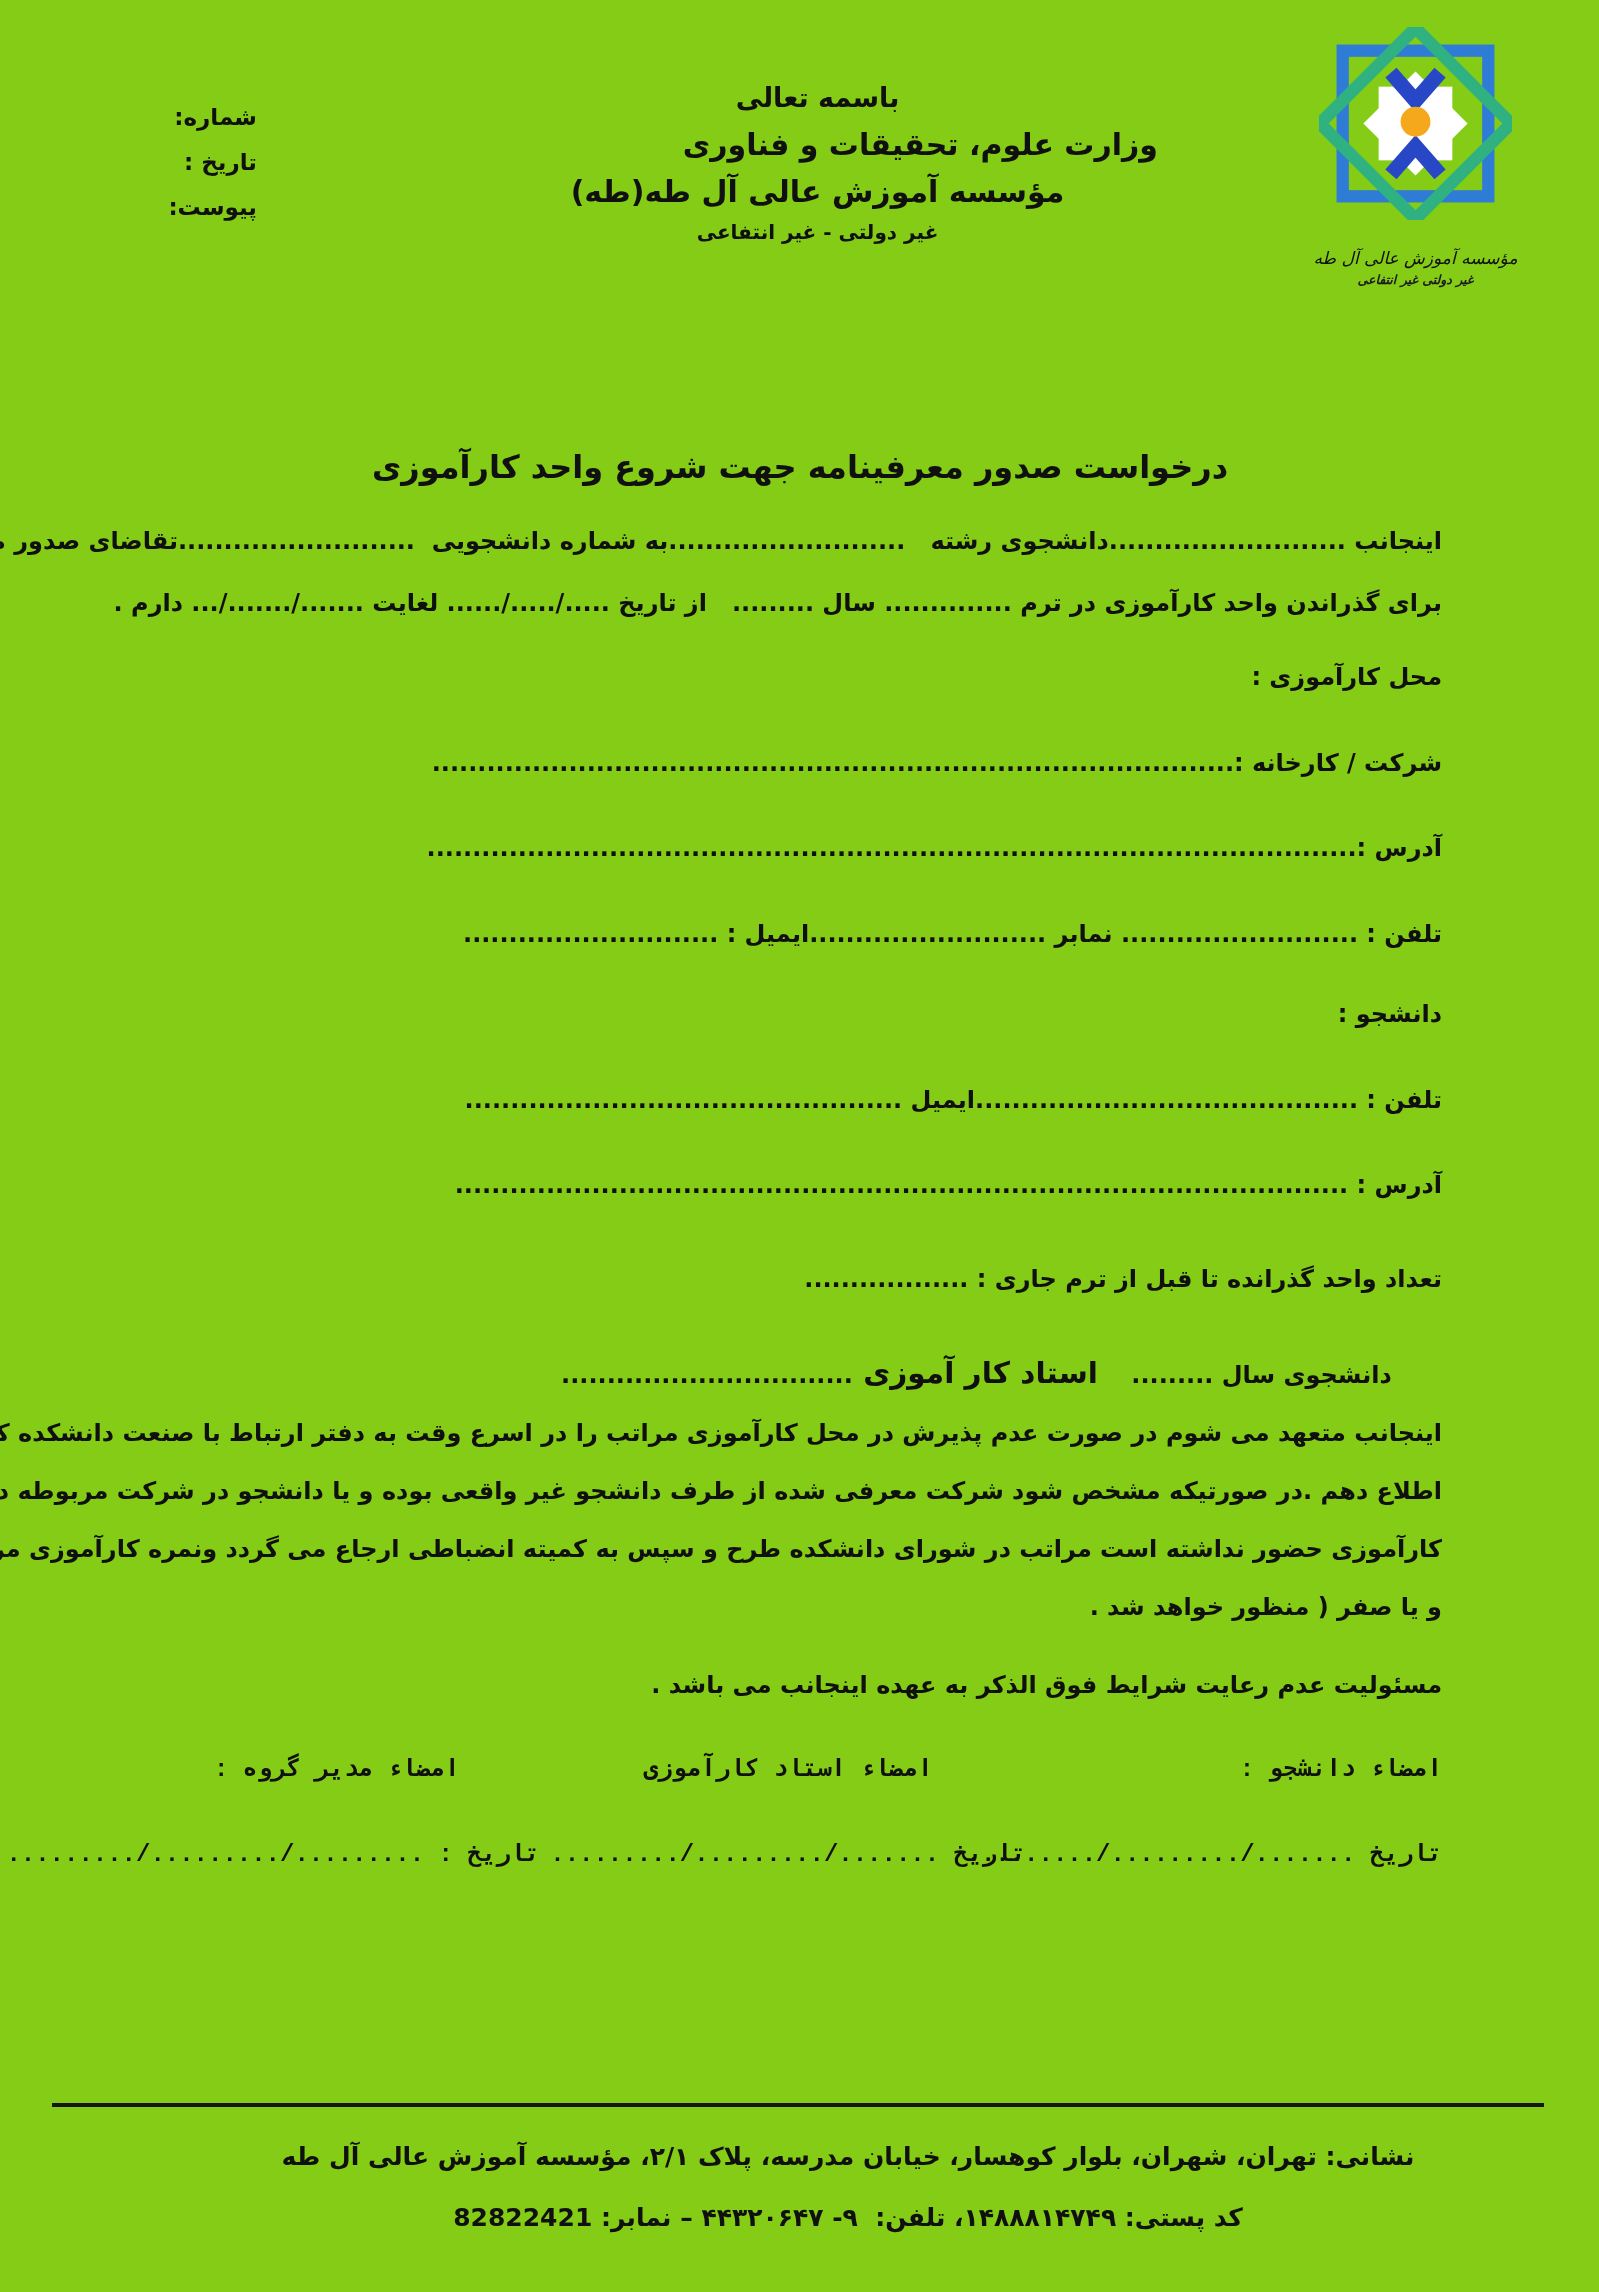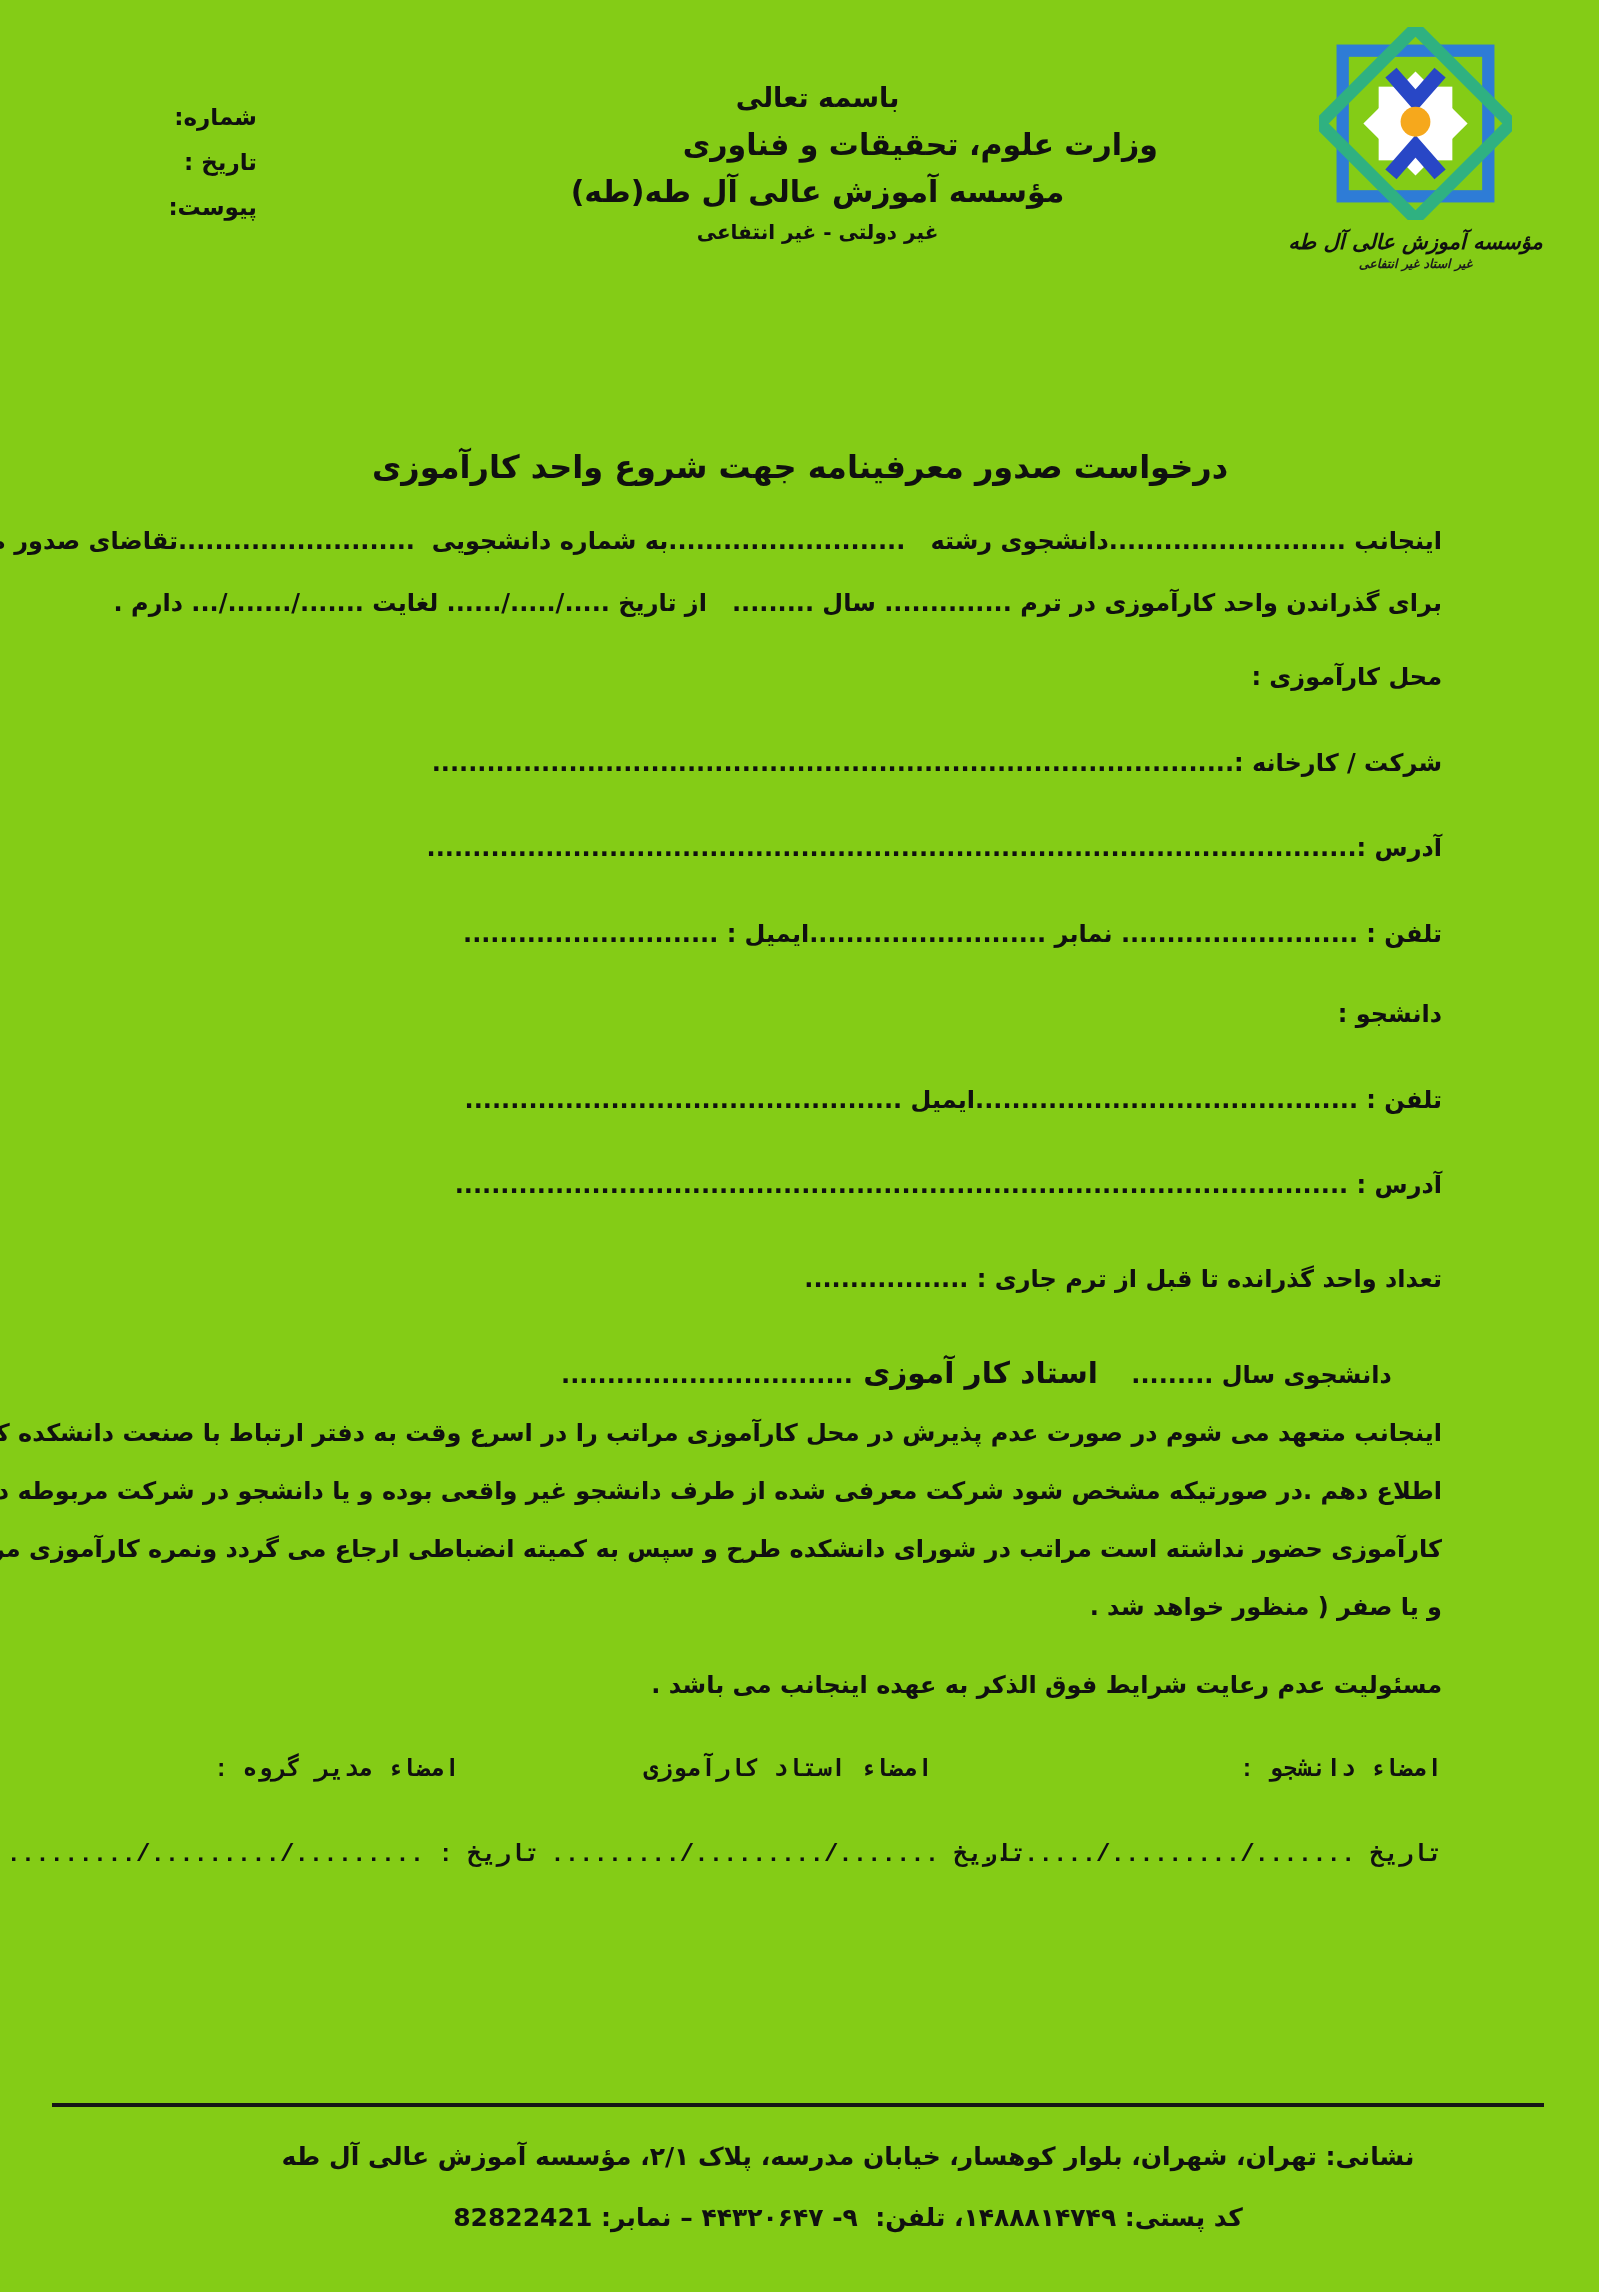--- a/index.html
+++ b/index.html
@@ -9,21 +9,21 @@
   
   .hdr-meta{position:absolute;left:121px;top:95px;width:136px;direction:rtl;text-align:right;
             font-size:23px;font-weight:bold;line-height:45px;}
   .hdr-center{position:absolute;left:477px;top:82px;width:681px;direction:rtl;text-align:center;font-weight:bold;}
   .hc1{font-size:27px;margin-bottom:14.3px;}
   .hc2{font-size:30px;margin-bottom:11.6px;text-align:right;}
   .hc3{font-size:30px;margin-bottom:10.7px;}
   .hc4{font-size:20px;letter-spacing:0.9px;}
   .logo{position:absolute;left:1281px;top:27px;width:269px;text-align:center;direction:rtl;}
   .logo svg{display:block;margin:0 auto;}
-  .logo-cap1{font-size:21px;font-weight:bold;font-style:italic;margin-top:11px;line-height:23px;}
+  .logo-cap1{font-size:17px;font-weight:normal;font-style:italic;margin-top:27px;line-height:23px;}
   .logo-cap2{font-size:12.5px;font-weight:bold;font-style:italic;margin-top:1.8px;color:#1c1c1c;}
 
   
   .doc-title{position:absolute;left:0;top:412px;width:100%;text-align:center;direction:rtl;
              font-size:32px;font-weight:bold;margin-top:36px;}
 
   
   .bodyc{position:absolute;left:134px;top:0;width:1308px;height:2293px;direction:rtl;}
   .line{position:absolute;right:0;width:100%;text-align:right;font-size:24px;font-weight:bold;
         white-space:pre;letter-spacing:0.2px;}
@@ -62,21 +62,21 @@
     <svg width="193" height="193" viewBox="0 0 220 220">
       <rect x="27" y="27" width="166" height="166" fill="none" stroke-width="14" stroke="#2e7cd6"></rect>
       <rect x="33" y="33" width="154" height="154" fill="none" stroke-width="14" transform="rotate(45 110 110)" stroke="#2fb181"></rect>
       <rect x="68" y="68" width="84" height="84" fill="#ffffff"></rect>
       <rect x="68" y="68" width="84" height="84" fill="#ffffff" transform="rotate(45 110 110)"></rect>
       <path d="M82 52 L110 84 L138 52" fill="none" stroke-width="17" stroke="#2847c6"></path>
       <path d="M82 168 L110 136 L138 168" fill="none" stroke-width="17" stroke="#2847c6"></path>
       <circle cx="110" cy="108" r="17" fill="#f6a81c"></circle>
     </svg>
     <div class="logo-cap1">مؤسسه آموزش عالی آل طه</div>
-    <div class="logo-cap2">غیر استاد  غیر انتفاعی</div>
+    <div class="logo-cap2">غیر دولتی  غیر انتفاعی</div>
   </div>
 
   <div class="doc-title">درخواست صدور معرفینامه جهت شروع واحد کارآموزی</div>
 
   <div class="bodyc">
     <div class="line" style="top:527px">اینجانب ..........................دانشجوی رشته   ..........................به شماره دانشجویی  ..........................تقاضای صدور معرفینامه</div>
     <div class="line" style="top:589px">برای گذراندن واحد کارآموزی در ترم .............. سال .........   از تاریخ ...../...../...... لغایت ......./......./... دارم .</div>
 
     <div class="line" style="top:663px">محل کارآموزی :</div>
     <div class="line" style="top:749px">شرکت / کارخانه :........................................................................................</div>

